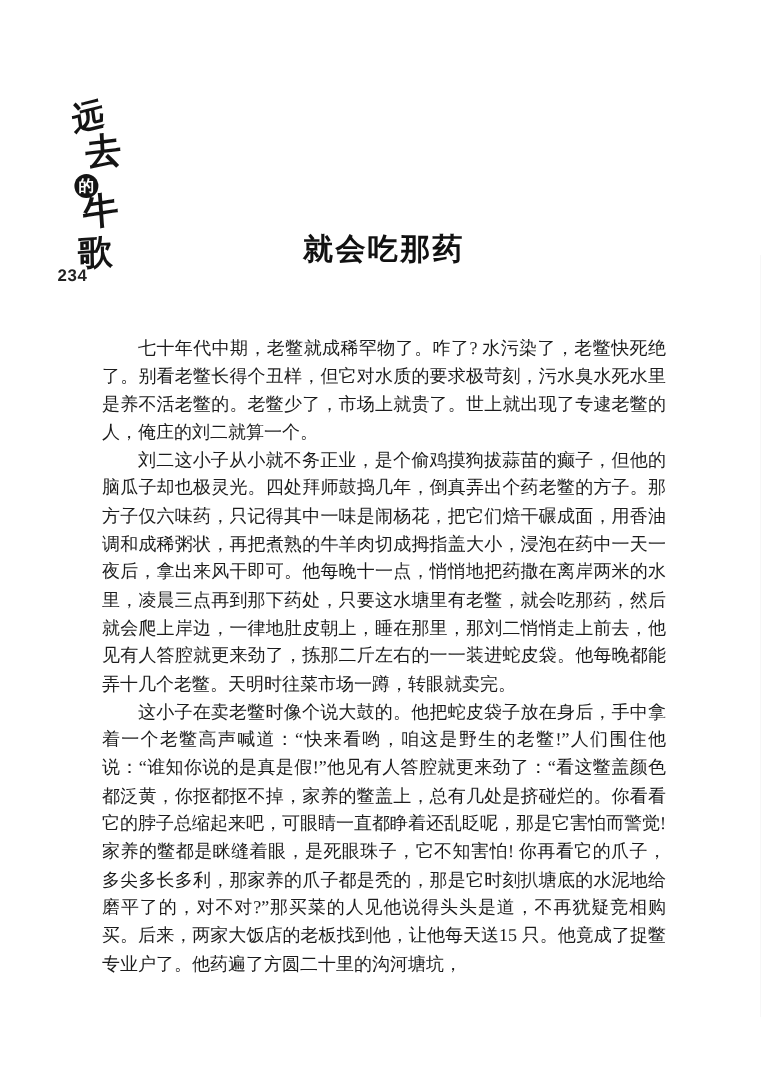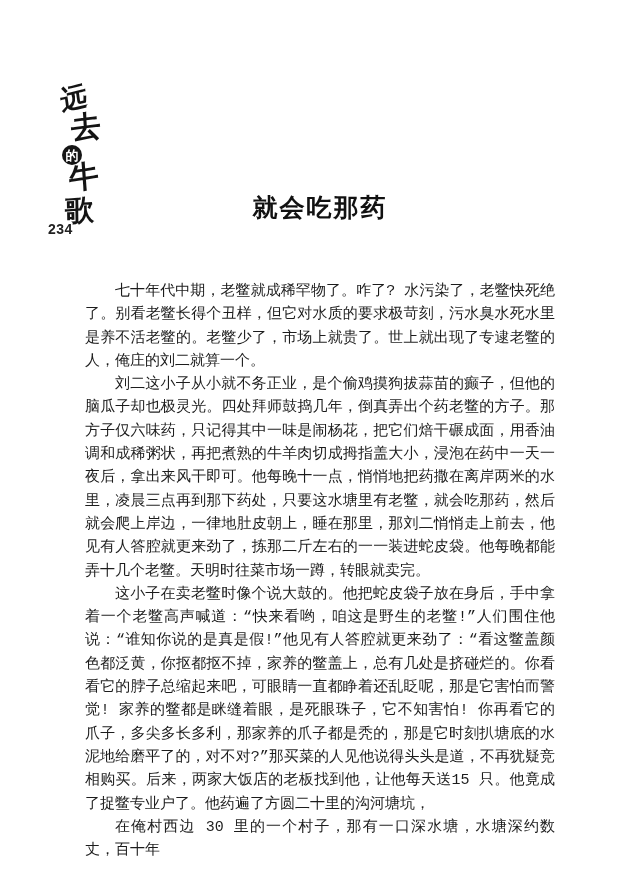--- a/index.html
+++ b/index.html
@@ -40,21 +40,21 @@
     text-align:center;
     font-size:25px;font-weight:bold;letter-spacing:2px;
     color:#111;
   }
   .body{
     position:absolute;left:85px;top:280px;width:470px;
     font-size:15px;line-height:23.3px;
     text-align:justify;
     color:#1c1c1c;
   }
-  .body p{margin:0;padding:0;text-indent:2em;font-family:Liberation Mono, monospace;}
+  .body p{margin:0;padding:0;text-indent:2em;}
 </style>
 </head>
 <body>
 
 <div class="page">
 
   <div class="logo">
     <span class="ch c0">远</span>
     <span class="ch c1">去</span>
     <span class="circle">的</span>
@@ -63,16 +63,15 @@
   </div>
 
   <div class="pagenum">234</div>
 
   <h1 class="title">就会吃那药</h1>
 
   <div class="body">
     <p>七十年代中期，老鳖就成稀罕物了。咋了? 水污染了，老鳖快死绝了。别看老鳖长得个丑样，但它对水质的要求极苛刻，污水臭水死水里是养不活老鳖的。老鳖少了，市场上就贵了。世上就出现了专逮老鳖的人，俺庄的刘二就算一个。</p>
     <p>刘二这小子从小就不务正业，是个偷鸡摸狗拔蒜苗的癫子，但他的脑瓜子却也极灵光。四处拜师鼓捣几年，倒真弄出个药老鳖的方子。那方子仅六味药，只记得其中一味是闹杨花，把它们焙干碾成面，用香油调和成稀粥状，再把煮熟的牛羊肉切成拇指盖大小，浸泡在药中一天一夜后，拿出来风干即可。他每晚十一点，悄悄地把药撒在离岸两米的水里，凌晨三点再到那下药处，只要这水塘里有老鳖，就会吃那药，然后就会爬上岸边，一律地肚皮朝上，睡在那里，那刘二悄悄走上前去，他见有人答腔就更来劲了，拣那二斤左右的一一装进蛇皮袋。他每晚都能弄十几个老鳖。天明时往菜市场一蹲，转眼就卖完。</p>
     <p>这小子在卖老鳖时像个说大鼓的。他把蛇皮袋子放在身后，手中拿着一个老鳖高声喊道：“快来看哟，咱这是野生的老鳖!”人们围住他说：“谁知你说的是真是假!”他见有人答腔就更来劲了：“看这鳖盖颜色都泛黄，你抠都抠不掉，家养的鳖盖上，总有几处是挤碰烂的。你看看它的脖子总缩起来吧，可眼睛一直都睁着还乱眨呢，那是它害怕而警觉! 家养的鳖都是眯缝着眼，是死眼珠子，它不知害怕! 你再看它的爪子，多尖多长多利，那家养的爪子都是秃的，那是它时刻扒塘底的水泥地给磨平了的，对不对?”那买菜的人见他说得头头是道，不再犹疑竞相购买。后来，两家大饭店的老板找到他，让他每天送15 只。他竟成了捉鳖专业户了。他药遍了方圆二十里的沟河塘坑，</p>
-    <p>在俺村西边 30 里的一个村子，那有一口深水塘，水塘深约数丈，百十年</p>
   </div>
 
 </div>
 
 </body></html>

